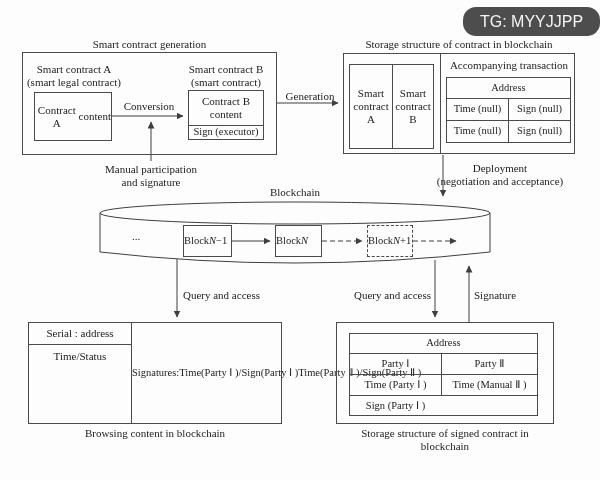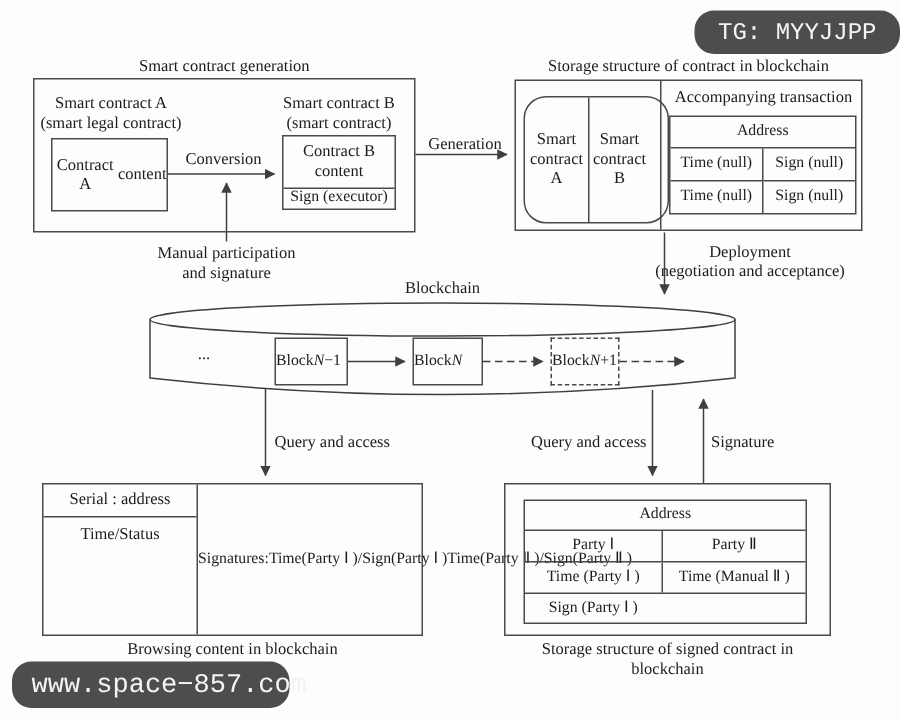--- a/index.html
+++ b/index.html
@@ -8,21 +8,21 @@
   .abs { position:absolute; box-sizing:border-box; }
   .box { position:absolute; border:1px solid #4a4a4a; box-sizing:border-box; background:transparent; }
   .dashed { border-style:dashed; }
   .ctr { display:flex; flex-direction:row; align-items:center; justify-content:flex-start; text-align:center; }
   .t  { font-size:11px; line-height:13px; }
   .ts { font-size:10.5px; line-height:12.5px; }
   .tt { font-size:11px; line-height:13px; text-align:center; }
   .nowrap { white-space:nowrap; }
   .it { font-style:italic; }
   .badge { position:absolute; background:#4d4d4d; color:#f4f4f4;
-           font-family:Liberation Mono, monospace; display:flex; align-items:center; box-sizing:border-box;border-radius:13px; }
+           font-family:Liberation Sans, sans-serif; display:flex; align-items:center; box-sizing:border-box;border-radius:13px; }
   svg.layer { position:absolute; left:0; top:0; z-index:1; }
   .ui { z-index:2; }
   .vline { position:absolute; width:0; border-left:1px solid #4a4a4a; }
   .row { display:flex; }
   .bb { border-bottom:1px solid #4a4a4a; }
   .bl { border-left:1px solid #4a4a4a; }
   .cell { display:flex; align-items:center; justify-content:center; text-align:center; box-sizing:border-box; }
 </style>
 </head>
 <body>
@@ -89,21 +89,21 @@
   <div class="abs ui tt" style="left:91px; top:163px; width:120px;">
     <div>Manual participation</div>
     <div>and signature</div>
   </div>
 
   <div class="abs ui tt" style="left:343px; top:38px; width:232px;">Storage structure of contract in blockchain</div>
 
   <div class="box ui" style="left:343px; top:53px; width:232px; height:101px;"></div>
   <div class="vline ui" style="left:440px; top:54px; height:99px;"></div>
 
-  <div class="box ui row" style="left:349px; top:64px; width:97px; height:85px;border-radius:15px;">
+  <div class="box ui row" style="left:349px; top:64px; width:85px; height:85px;">
     <div class="cell t" style="width:42px; height:100%;">
       <div>
         <div>Smart</div>
         <div>contract</div>
         <div>A</div>
       </div>
     </div>
     <div class="cell t bl" style="width:41px; height:100%;">
       <div>
         <div>Smart</div>
@@ -181,15 +181,14 @@
       </div>
       <div class="row" style="height:20px;">
         <div class="cell ts" style="width:91px;">Sign (Party Ⅰ )</div>
       </div>
     </div>
   </div>
   <div class="abs ui tt" style="left:336px; top:427px; width:218px;">Storage  structure of signed contract in blockchain</div>
 
   <div class="badge ui" style="left:463px; top:7px; width:137px; height:29px; font-size:16px; justify-content:center;">TG: MYYJJPP</div>
 
-  <div class="badge ui" style="left:8px; top:441px; width:185px; height:31px; font-size:18px; padding-left:13px;">www.space−857.com</div>
 
 </div>
 
 </body></html>

